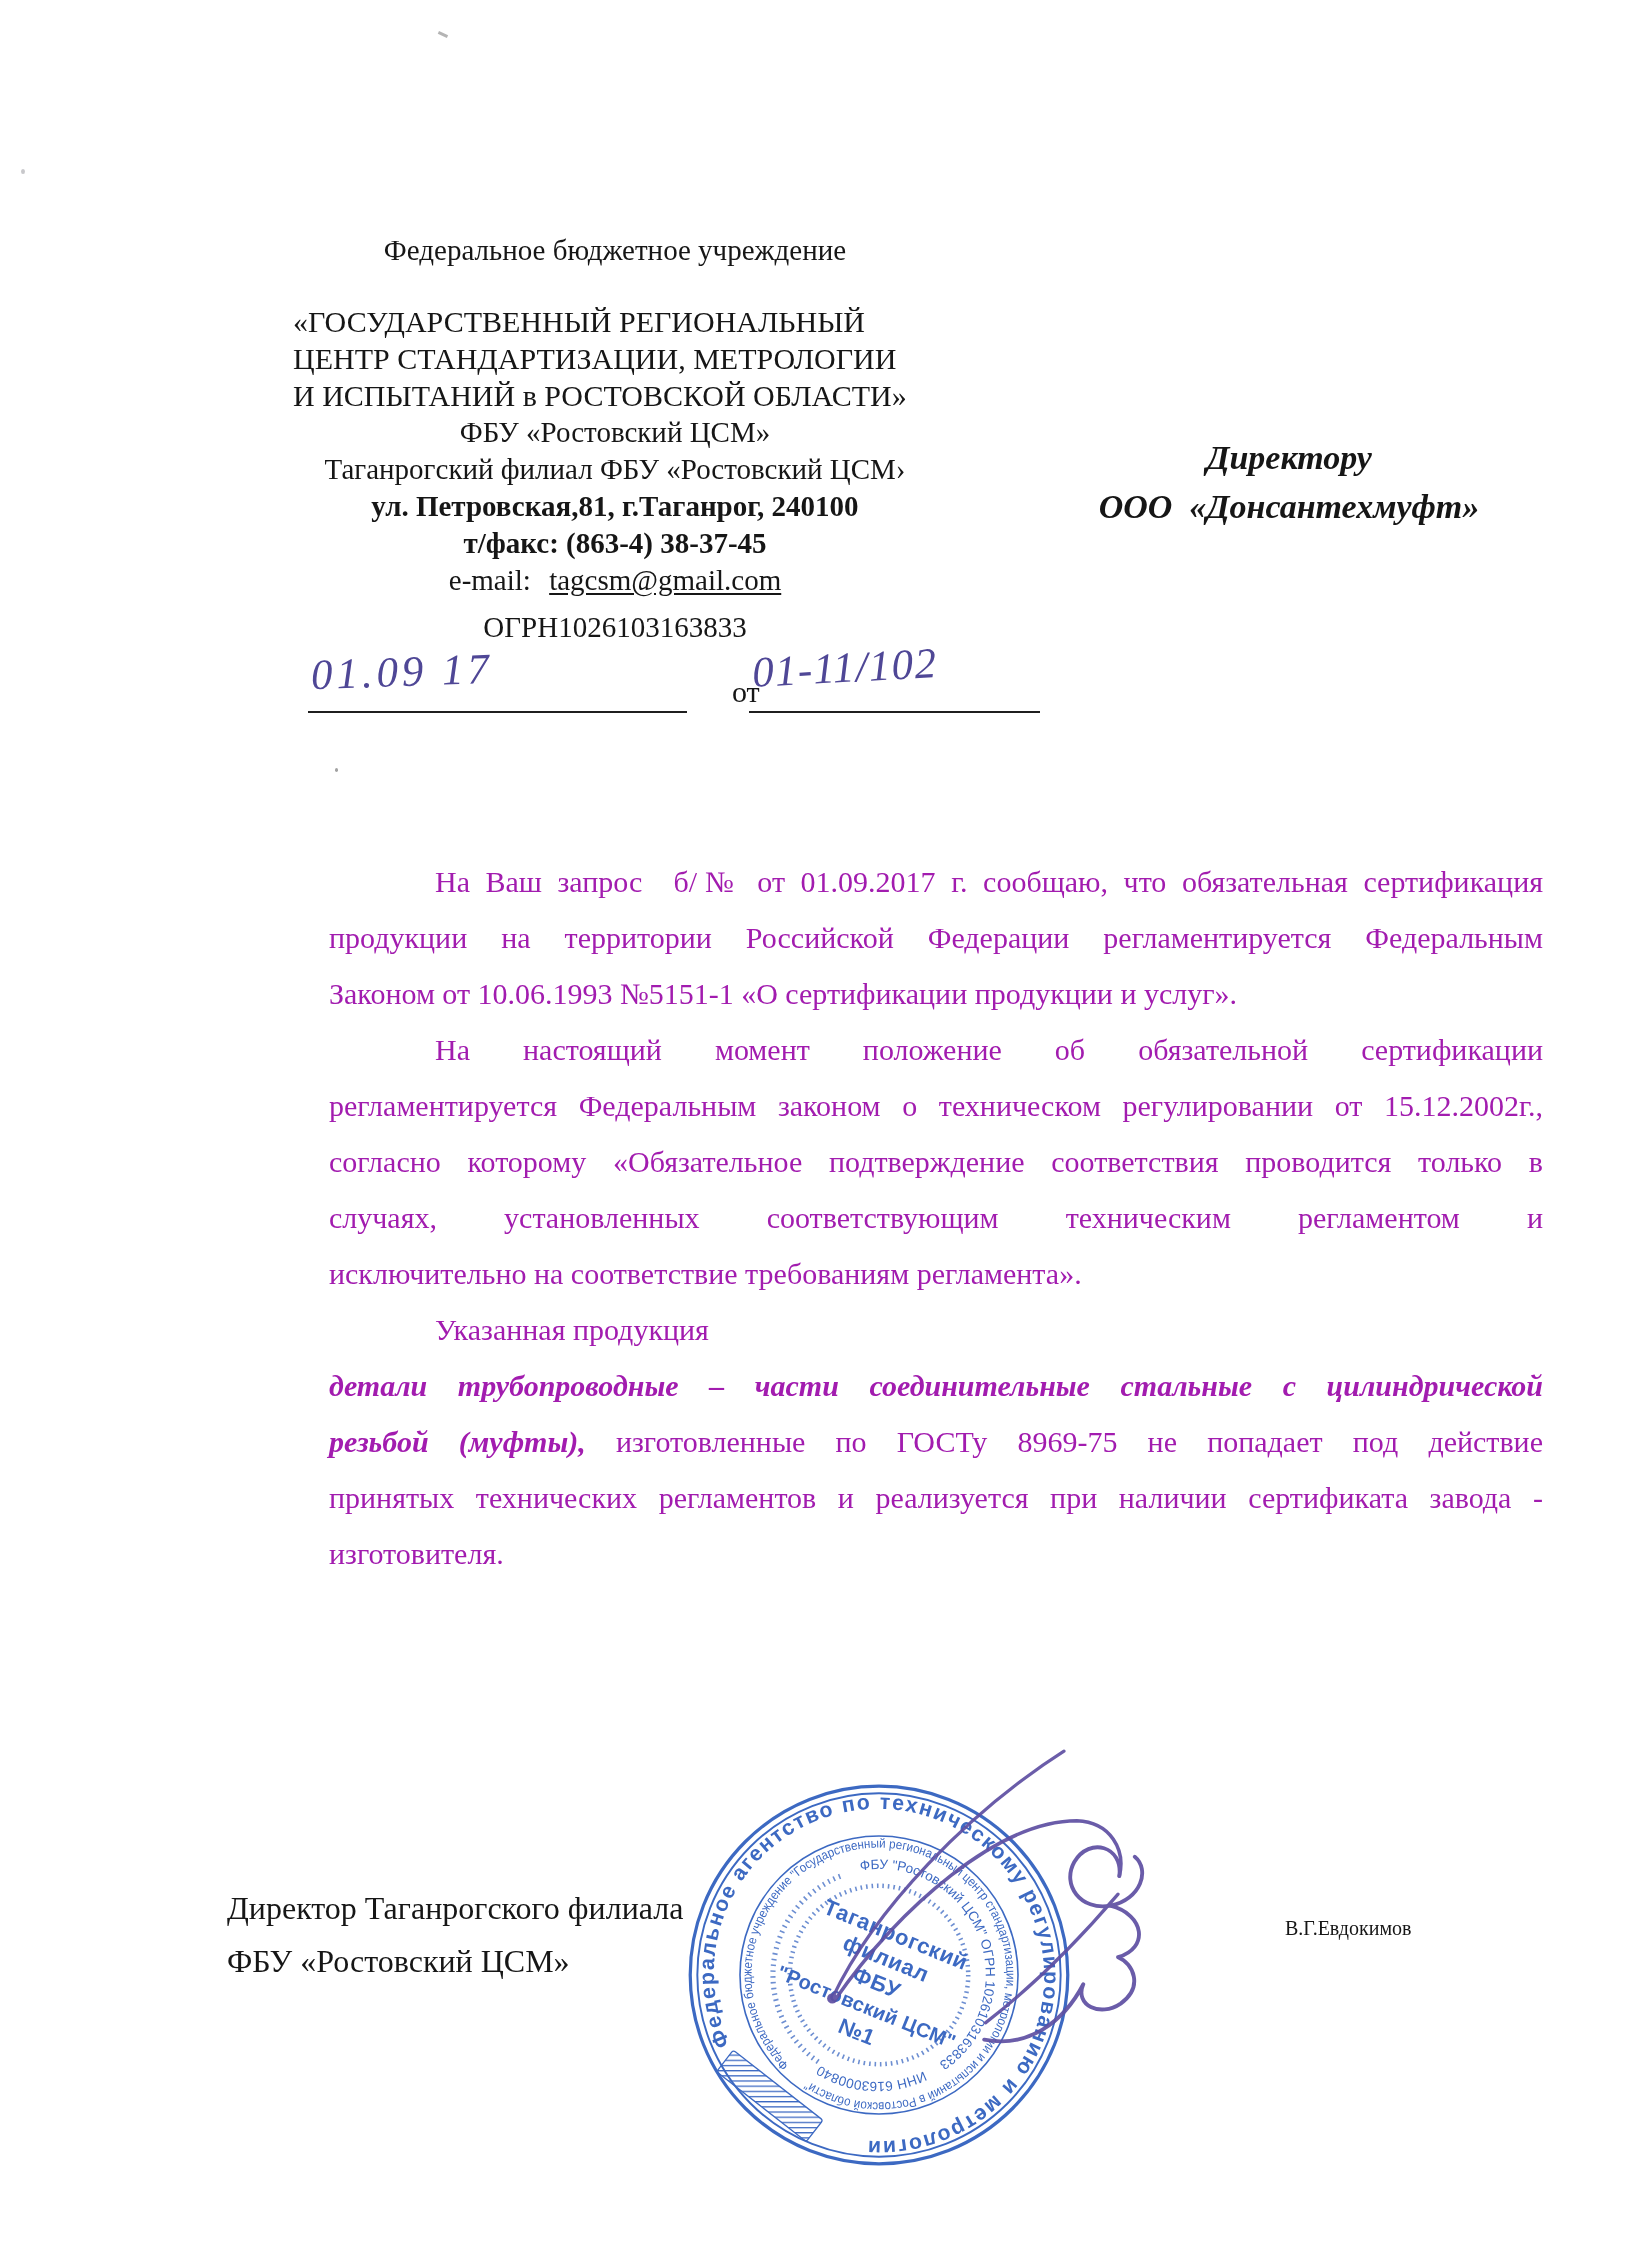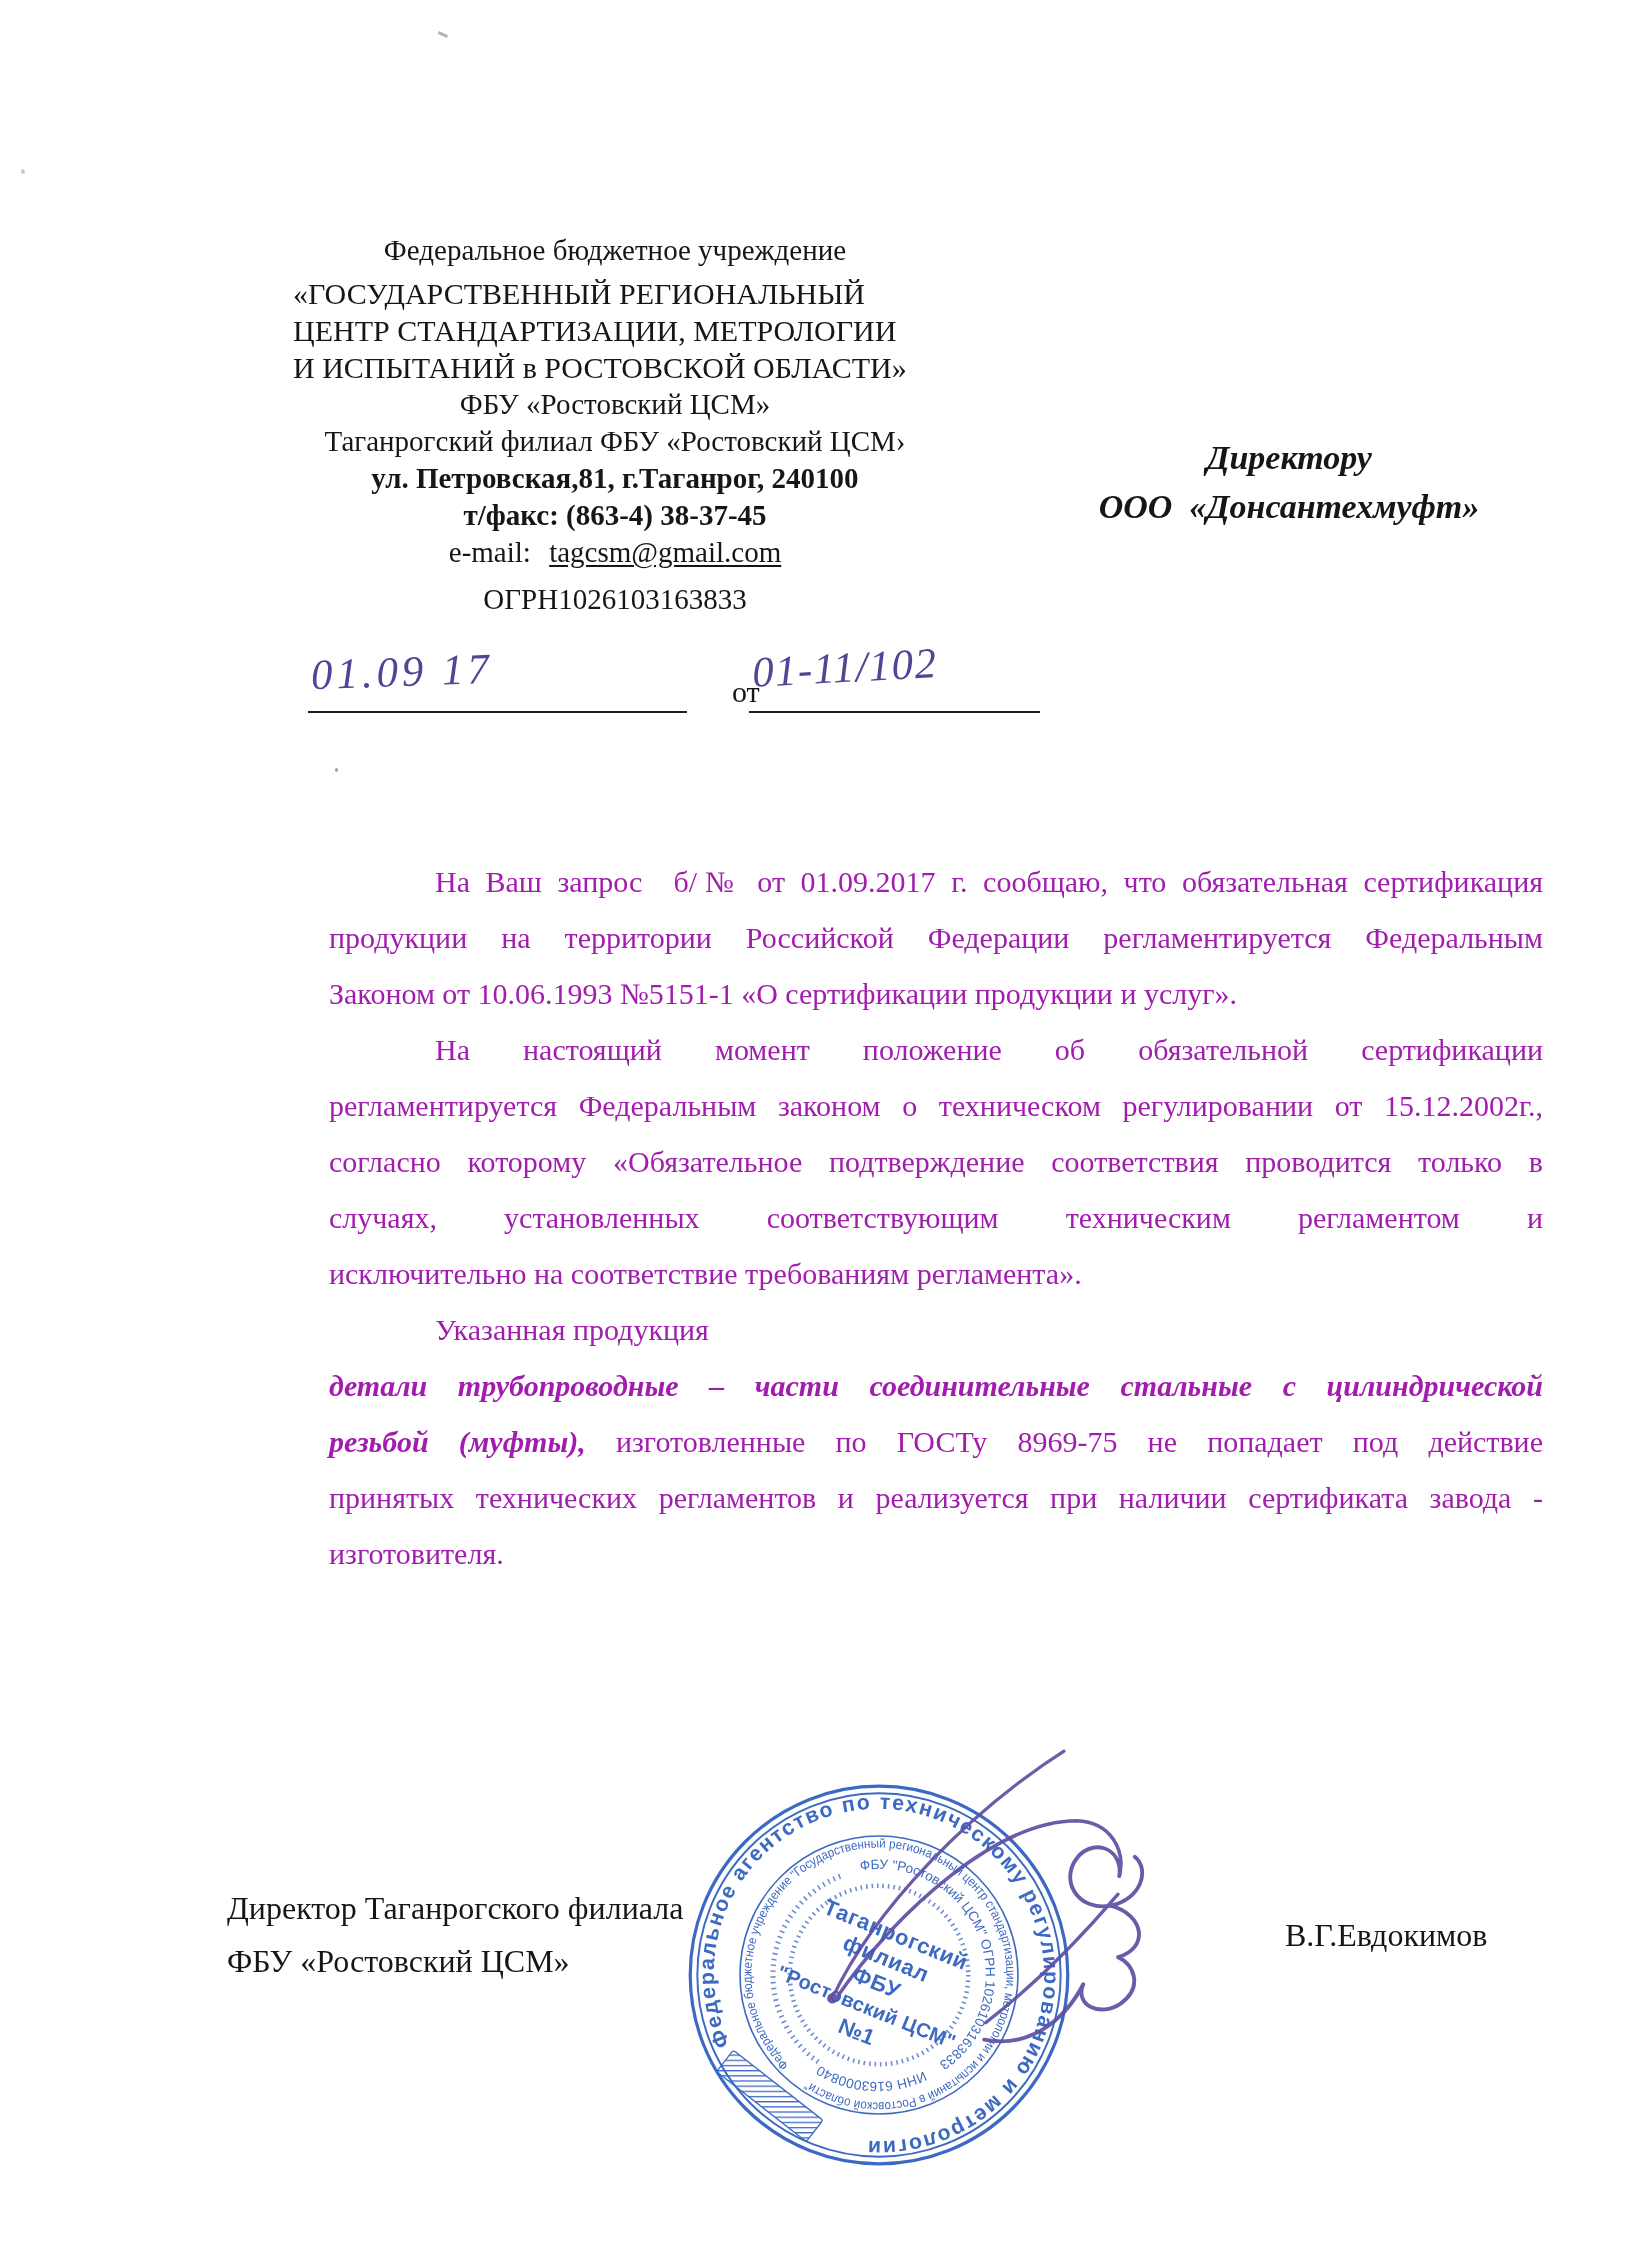--- a/index.html
+++ b/index.html
@@ -8,21 +8,21 @@
     --hw-ink:#4f4796;
   }
   html,body{margin:0;padding:0;background:#e8e8e8;}
   .page{
     position:relative;width:1644px;height:2261px;background:#ffffff;
     font-family:"Liberation Serif","DejaVu Serif",serif;color:#161616;overflow:hidden;
   }
   
   .letterhead{position:absolute;left:277px;top:232px;width:676px;text-align:center;font-size:29px;}
   .lh-line{line-height:37px;}
-  .lh-org{margin-bottom:6px;}
+  .lh-org{margin-bottom:34px;}
   .lh-caps{text-align:left;padding-left:16px;font-size:30px;}
   .lh-bold{font-weight:bold;}
   .lh-ogrn{margin-top:10.3px;}
   .email-underline{text-decoration:underline;text-underline-offset:3.2px;margin-left:11px;}
   
   .recipient{position:absolute;left:1057px;top:433px;width:464px;text-align:center;
     font-weight:bold;font-style:italic;font-size:34px;line-height:49px;}
   
   .hw{position:absolute;font-style:italic;color:var(--hw-ink);white-space:nowrap;}
   .hw-date{left:311px;top:647px;font-size:43px;letter-spacing:3.9px;transform:rotate(-2deg);}
@@ -32,21 +32,21 @@
   .ref-line2{left:749px;top:711px;width:291px;}
   .ref-from{position:absolute;left:732px;top:675px;font-size:30px;}
   
   .body-text{position:absolute;left:329px;top:854px;width:1214px;font-size:30px;color:#a21caf;}
   .bl{line-height:56px;}
   .jst{text-align:justify;text-align-last:justify;}
   .ind{padding-left:106px;}
   .bi{font-weight:bold;font-style:italic;}
   
   .closing{position:absolute;left:227px;top:1882px;font-size:32px;line-height:53px;z-index:1;}
-  .signer-name{position:absolute;left:1285px;top:1917px;font-size:32px;z-index:1;}
+  .signer-name{position:absolute;left:1285px;top:1917px;font-size:20px;z-index:1;}
   
   .stamp-svg{position:absolute;left:676px;top:1772px;width:406px;height:406px;opacity:.93;z-index:2;}
   .sig-svg{position:absolute;left:773px;top:1701px;width:412px;height:412px;z-index:3;}
   .stamp-ring-text{font-family:"Liberation Sans","DejaVu Sans",sans-serif;fill:var(--stamp-ink);}
   .stamp-center-line{font-family:"Liberation Sans","DejaVu Sans",sans-serif;font-weight:bold;fill:var(--stamp-ink);}
   
   .artifact{position:absolute;background:#777;opacity:.55;}
   .art-dash{left:438px;top:33px;width:10.3px;height:2.6px;transform:rotate(25deg);}
   .art-dot-left{left:21px;top:169px;width:3.9px;height:5.2px;background:#9a9aa0;border-radius:50%;}
   .art-dot-date{left:335px;top:768px;width:3.2px;height:3.9px;background:#555;border-radius:50%;}

